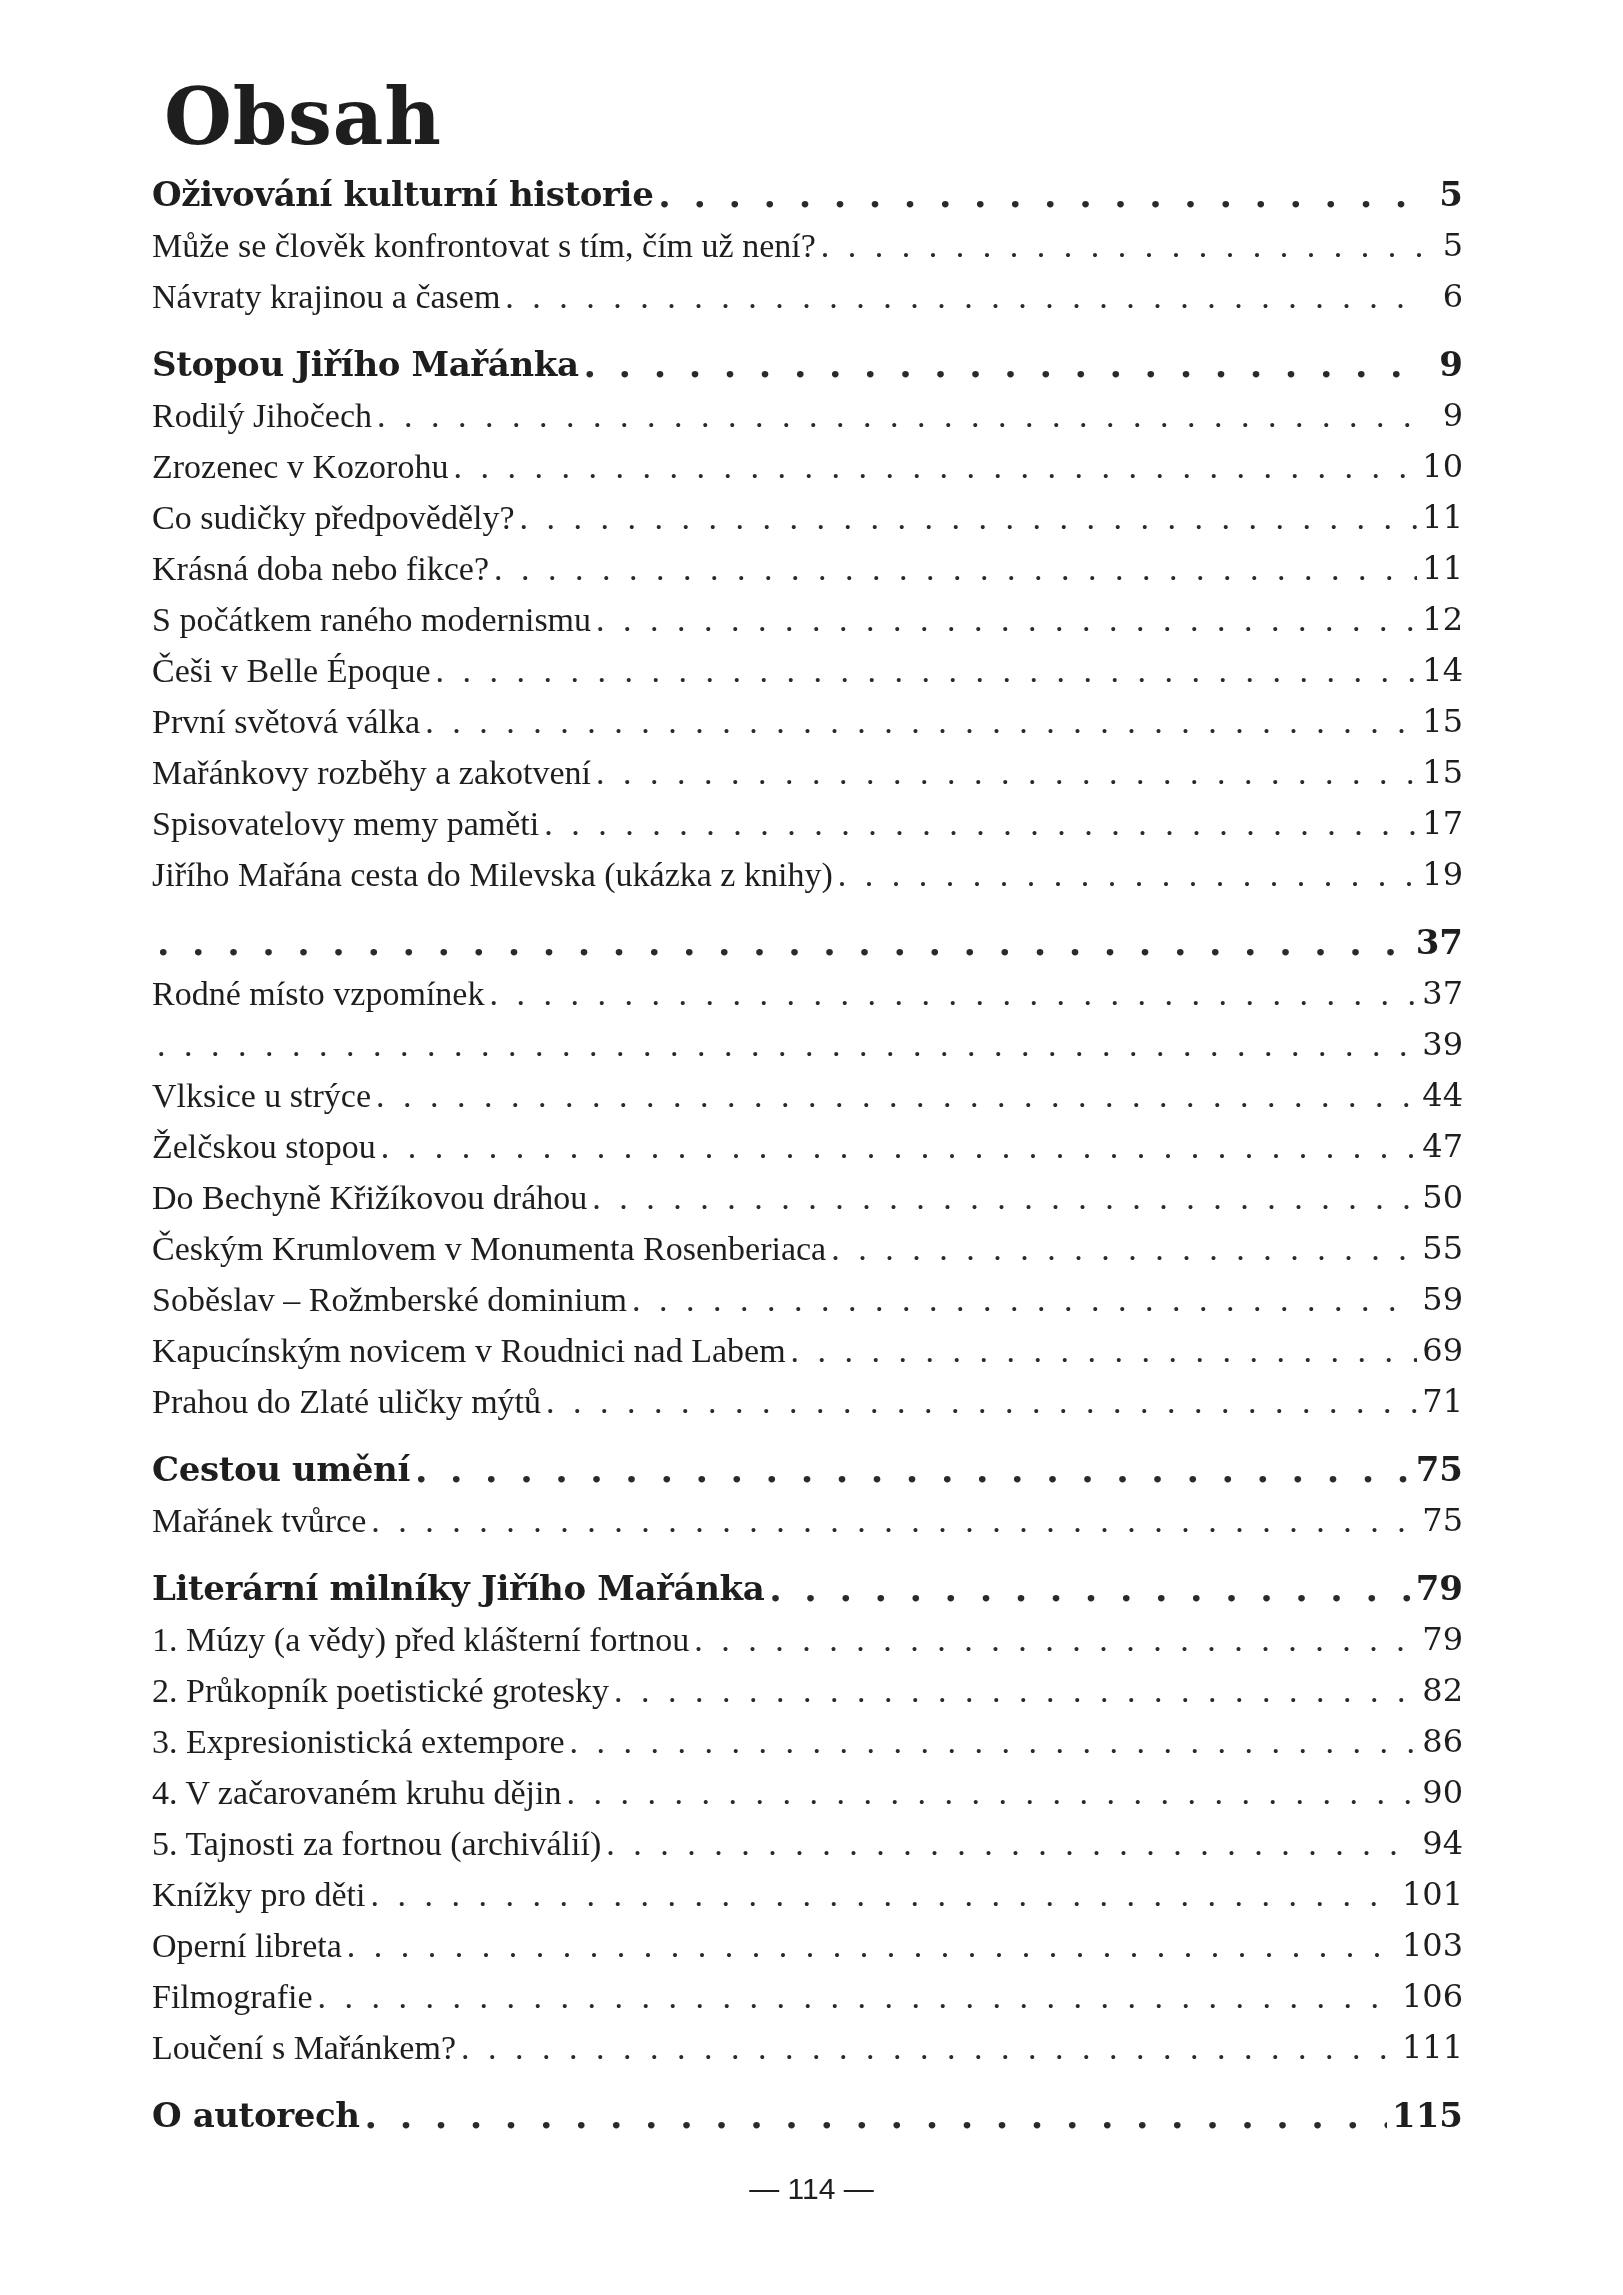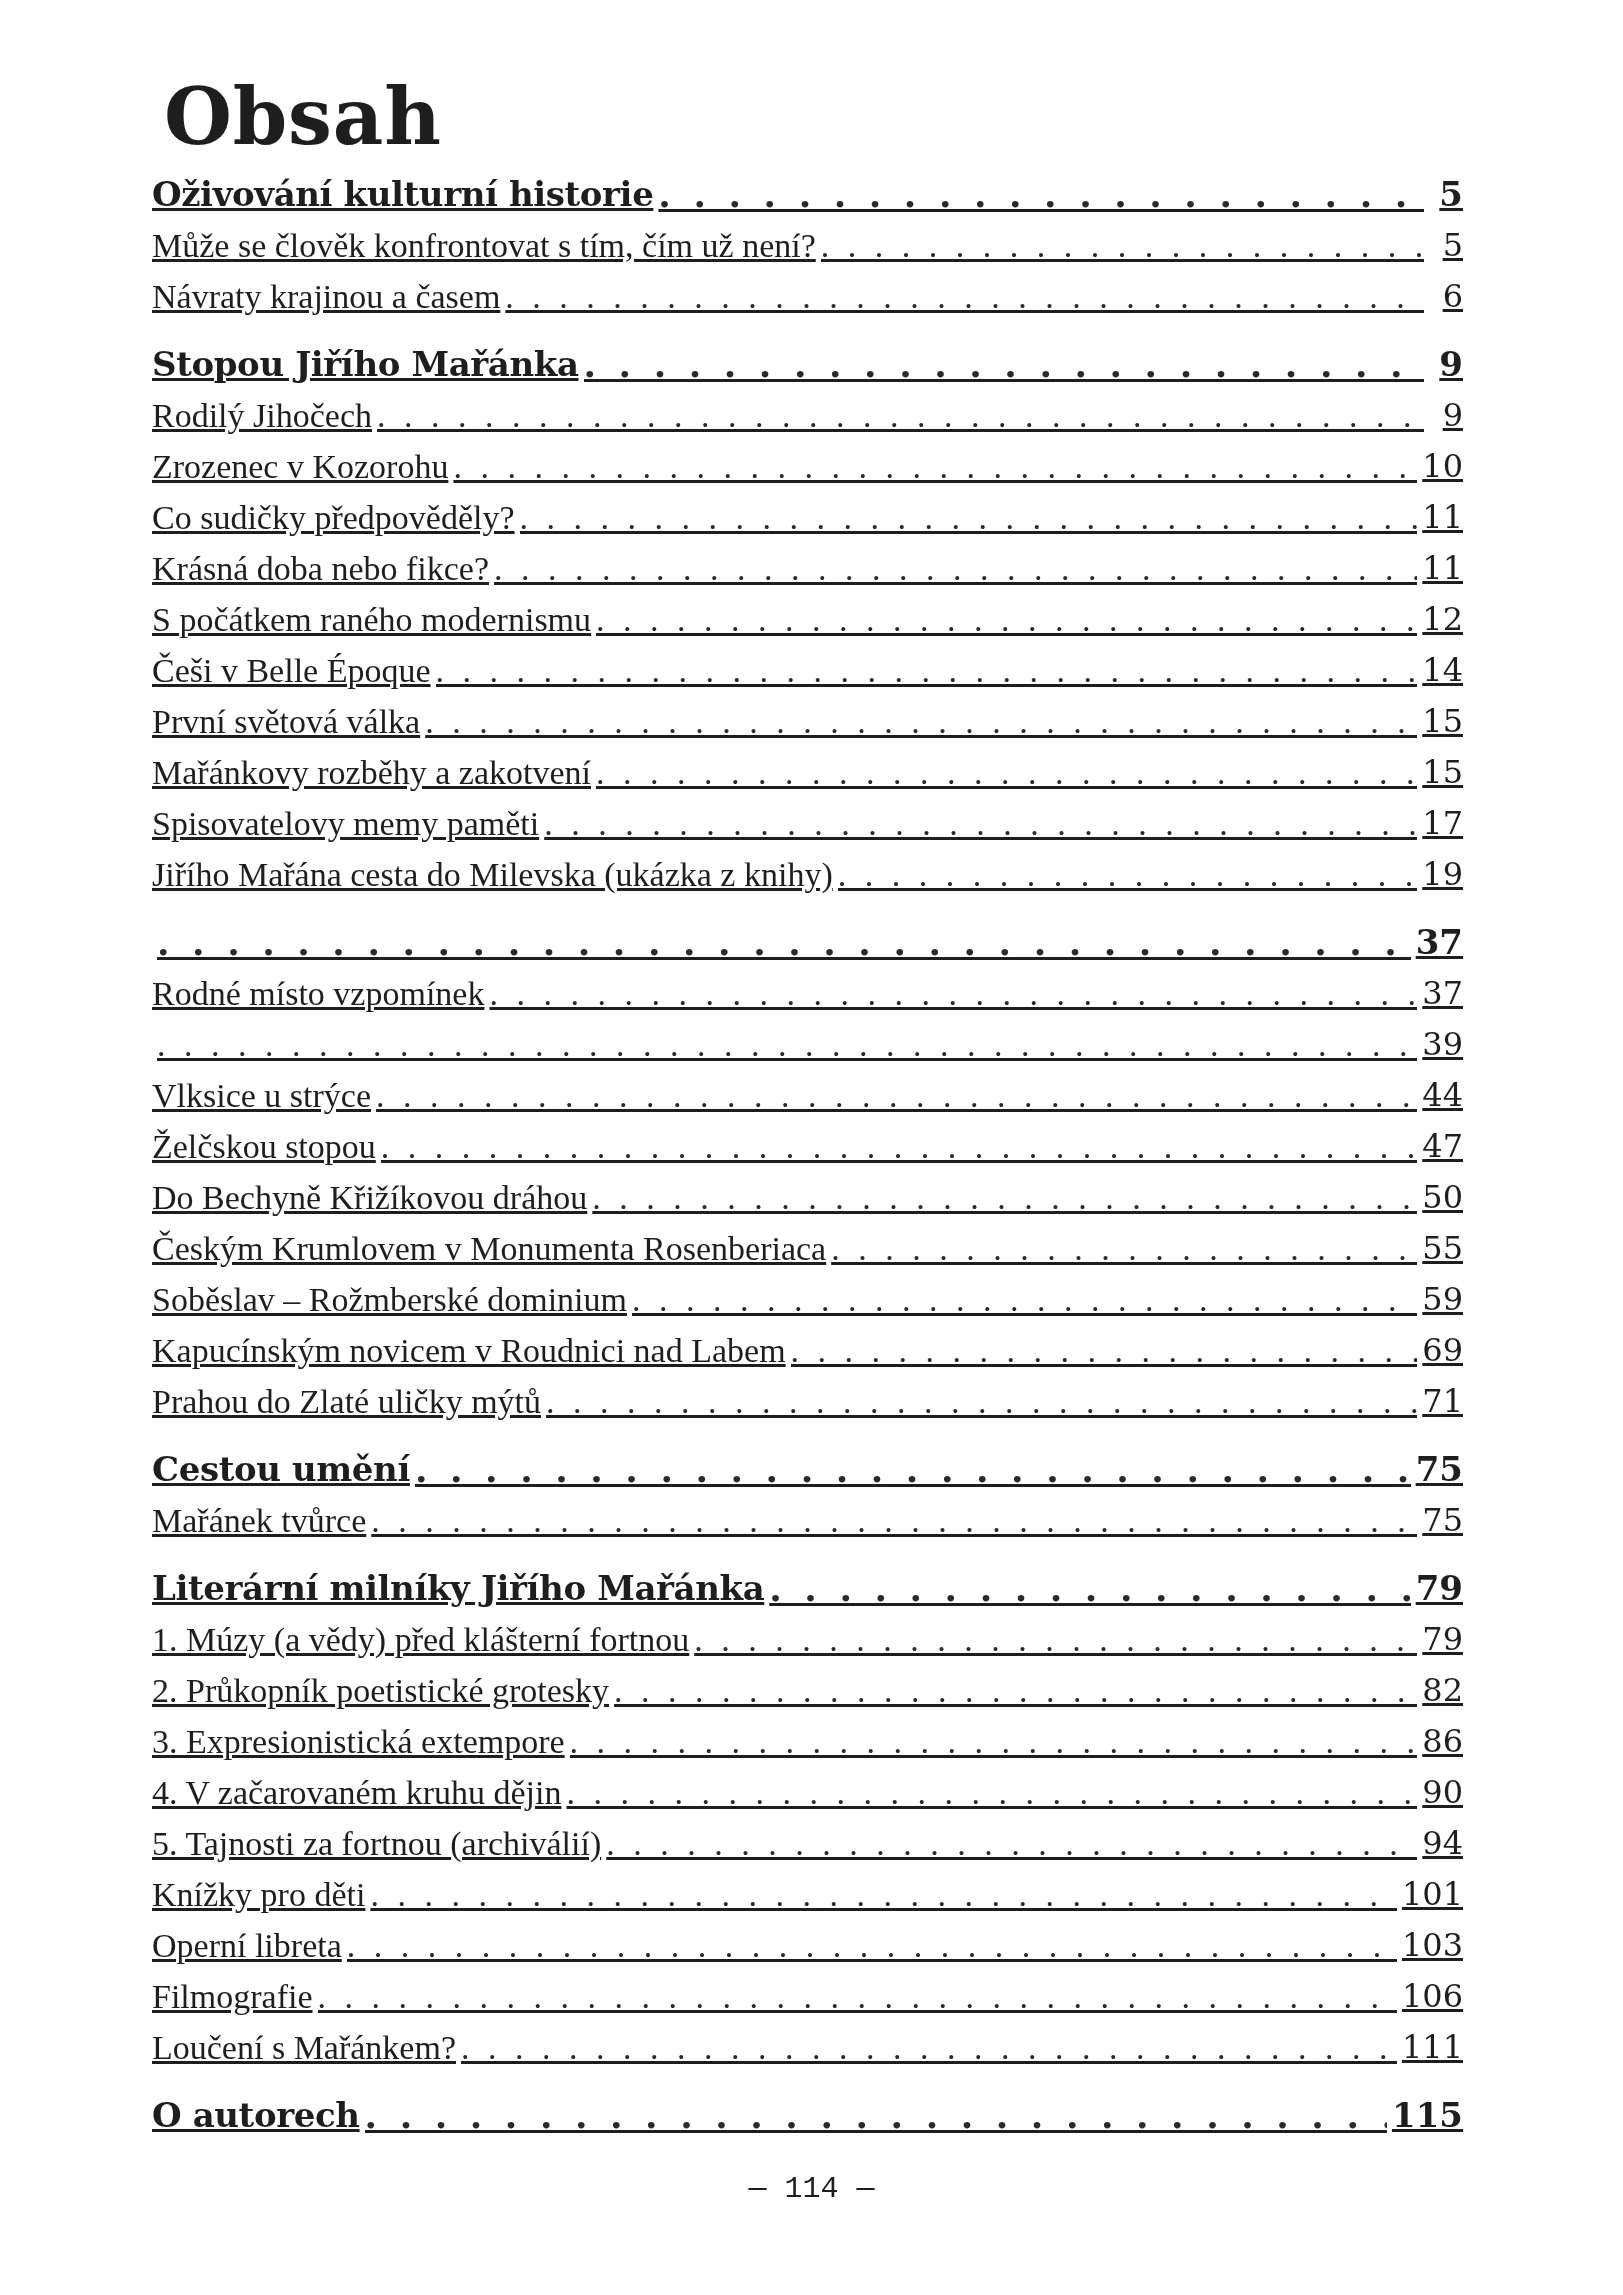--- a/index.html
+++ b/index.html
@@ -16,21 +16,20 @@
   }
   .toc {
     position: absolute; left: 152px; top: 169px; width: 1311px;
   }
   .toc-row {
     display: flex; align-items: flex-start;
     height: 51px; line-height: 51px;
     font-size: 34px;
     font-family: "Liberation Serif", "DejaVu Serif", serif;
     white-space: nowrap;
-    text-decoration: underline;
   }
   .toc-row.section {
     font-weight: bold; font-size: 36px; margin-top: 17px;
     font-family: "DejaVu Serif", serif;
   }
   .toc-row.section .toc-label { font-size: 34px; letter-spacing: -0.4px; }
   .toc-row.section:first-child { margin-top: 0; }
   .toc-label { flex: 0 0 auto; }
   .toc-leader {
     flex: 1 1 auto; overflow: hidden; margin: 0 5px;
@@ -41,21 +40,21 @@
     letter-spacing: 5px;
   }
   .toc-page {
     flex: 0 0 auto; text-align: right; min-width: 34px;
     font-family: "DejaVu Serif", serif; font-size: 32px;
   }
   .toc-row.section .toc-page { font-size: 34px; }
   .footer {
     position: absolute; left: 0; width: 1623px; top: 2172px;
     text-align: center; font-size: 30px;
-    font-family: Liberation Mono, monospace;
+    font-family: Liberation Sans, sans-serif;
   }
 </style>
 </head>
 <body>
 
 <h1 class="page-title">Obsah</h1>
 
 <div class="toc" id="toc">
     <div class="toc-row section">
       <span class="toc-label">Oživování kulturní historie</span>

